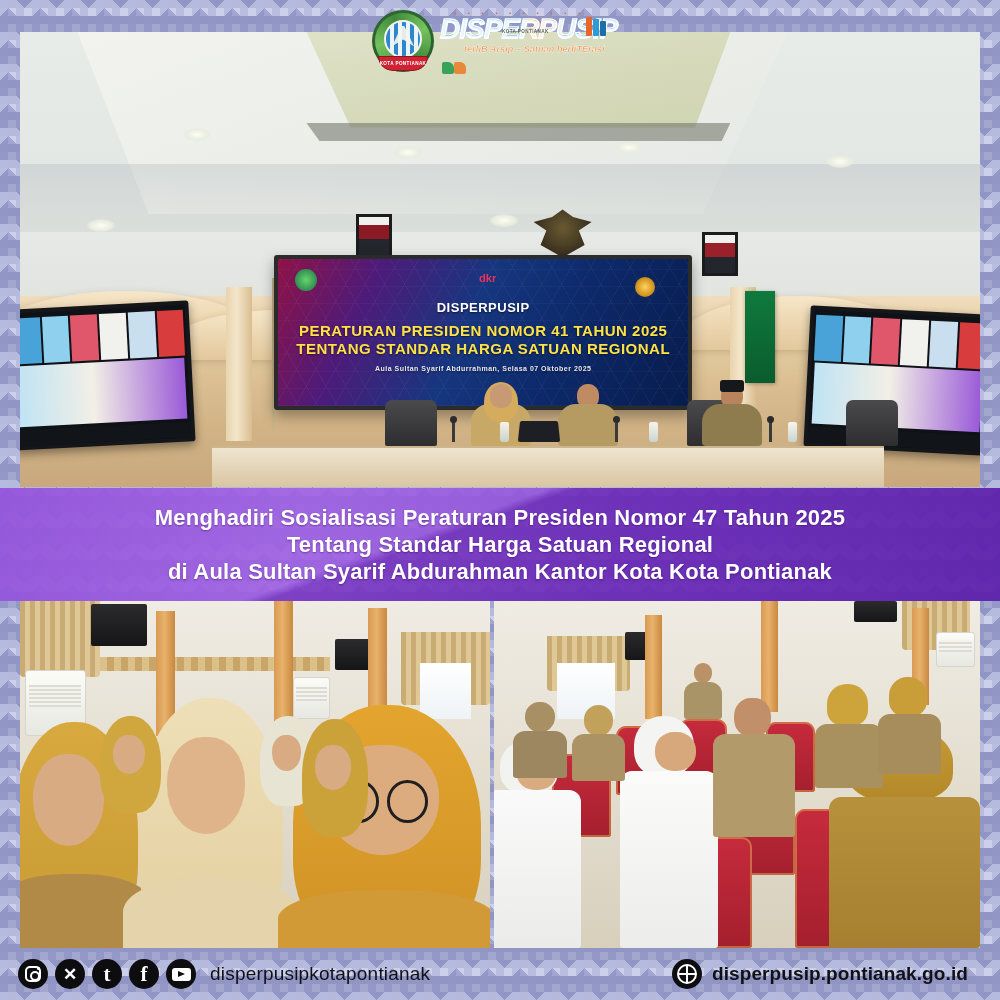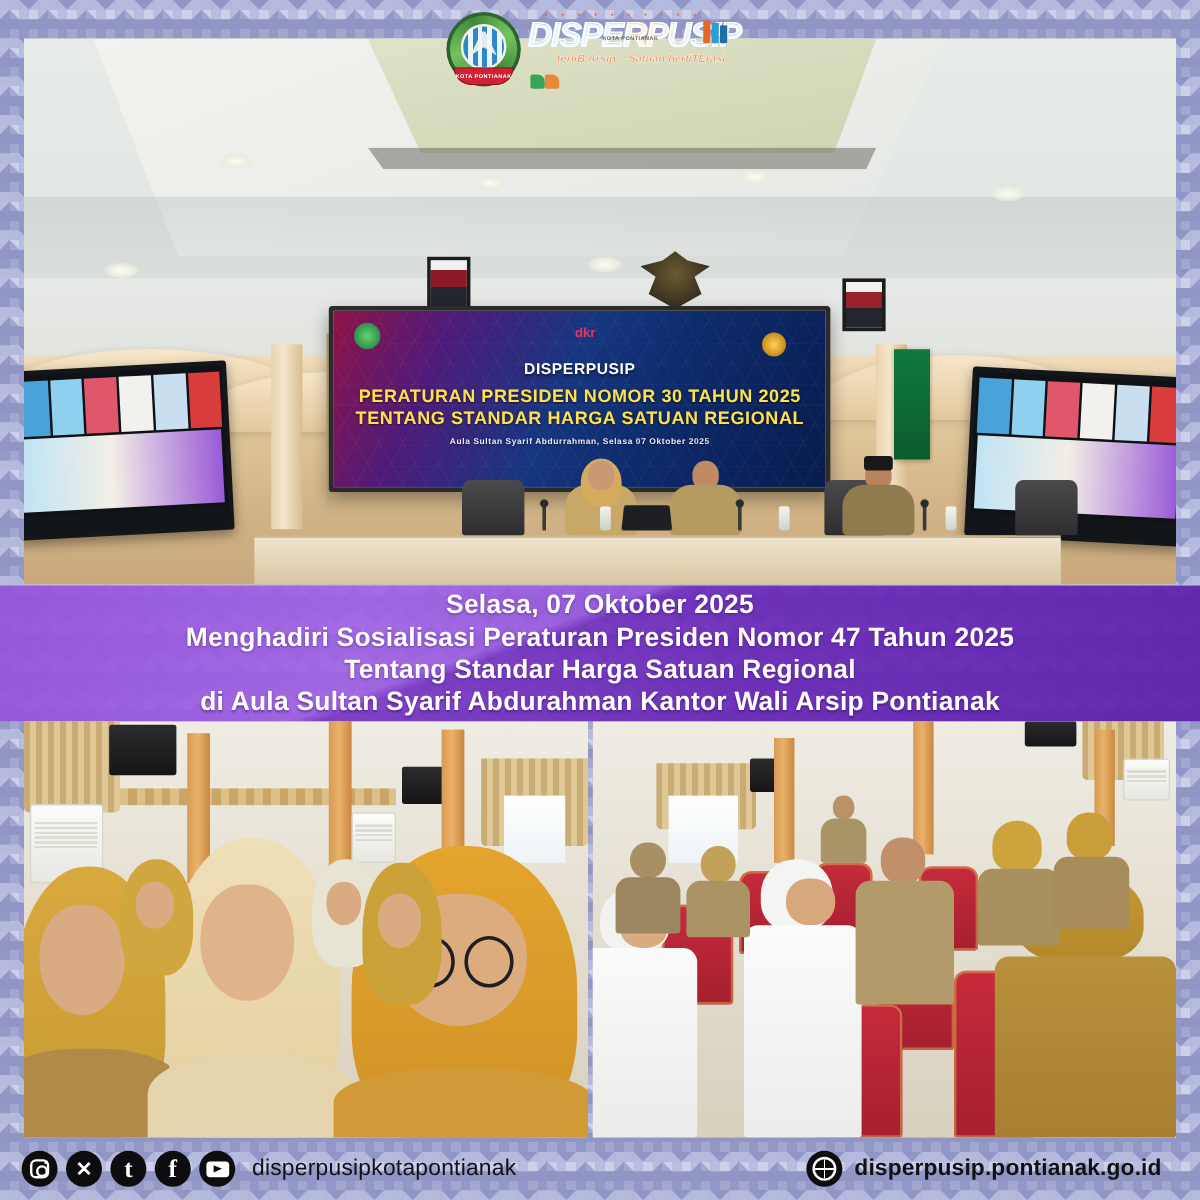--- a/index.html
+++ b/index.html
@@ -327,21 +327,21 @@
 
       <div class="flag" style="left:27%;top:56%"></div>
       <div class="flag-pole" style="left:26.3%;top:54%;height:34%"></div>
       <div class="flag-green" style="left:75.5%;top:57%"></div>
 
       <div class="screen">
         <div class="scr-logo"></div>
         <div class="scr-logo2"></div>
         <div class="scr-dkr">dkr</div>
         <div class="scr-txt scr-title">DISPERPUSIP</div>
-        <div class="scr-txt scr-l1">PERATURAN PRESIDEN NOMOR 30 TAHUN 2025</div>
+        <div class="scr-txt scr-l1">PERATURAN PRESIDEN NOMOR 41 TAHUN 2025</div>
         <div class="scr-txt scr-l2">TENTANG STANDAR HARGA SATUAN REGIONAL</div>
         <div class="scr-txt scr-sub">Aula Sultan Syarif Abdurrahman, Selasa 07 Oktober 2025</div>
       </div>
 
       <div class="tv" style="left:-1%;top:60%;width:19%;height:31%;transform:rotate(-3deg)">
         <div class="tiles">
           <span></span>
             <span></span>
             <span></span>
             <span></span>
@@ -417,24 +417,23 @@
         <b style="left:14px;background:#1e6fa8;height:15px;top:4px"></b>
       </div>
       <div class="wm-openbook">
         <i style="left:0;background:#3aa35a"></i>
         <i style="left:12px;background:#e8883a"></i>
       </div>
     </div>
   </div>
 
   <div class="caption">
-    <div class="cap-line cap-1">Selasa, 07 Oktober 2025</div>
     <div class="cap-line cap-2">Menghadiri Sosialisasi Peraturan Presiden Nomor 47 Tahun 2025</div>
     <div class="cap-line cap-3">Tentang Standar Harga Satuan Regional</div>
-    <div class="cap-line cap-4">di Aula Sultan Syarif Abdurahman Kantor Wali Arsip Pontianak</div>
+    <div class="cap-line cap-4">di Aula Sultan Syarif Abdurahman Kantor Kota Kota Pontianak</div>
   </div>
 
   <div class="photo-left">
     <div class="room2">
       <div class="cornice" style="left:14%;top:16%;width:52%"></div>
       <div class="curtain" style="left:0;top:0;width:17%;height:22%"></div>
       <div class="curtain" style="right:0;top:9%;width:19%;height:21%"></div>
       <div class="window" style="right:4%;top:18%;width:11%;height:16%"></div>
       <div class="speaker" style="left:15%;top:1%;width:12%;height:12%"></div>
       <div class="speaker" style="right:23%;top:11%;width:10%;height:9%"></div>

